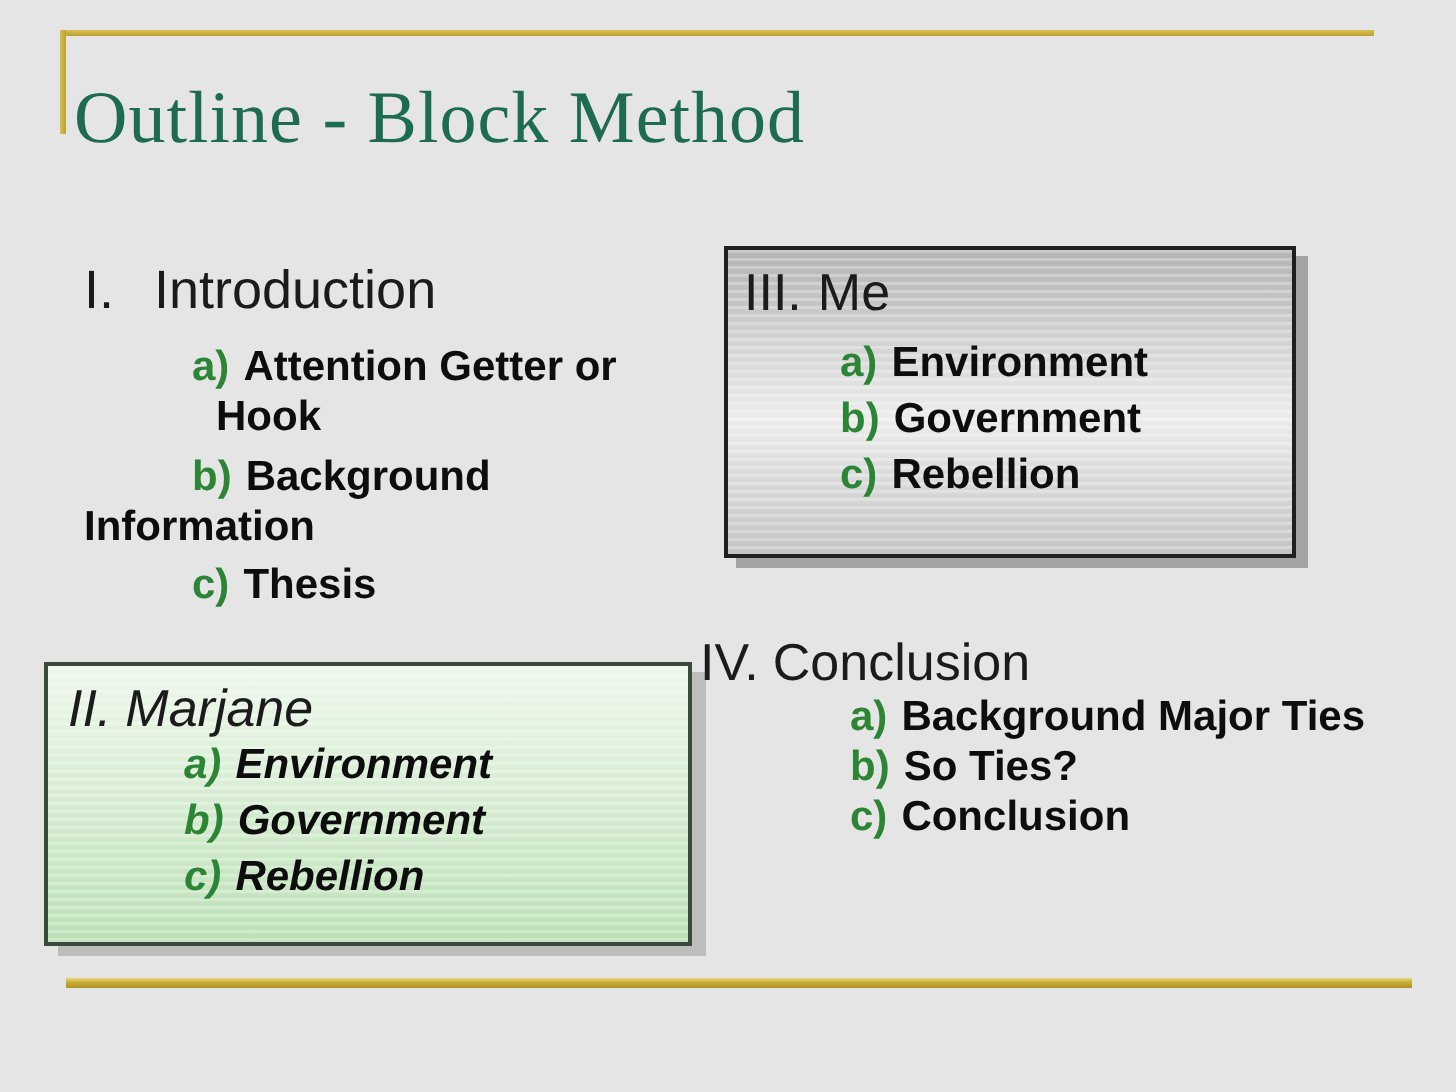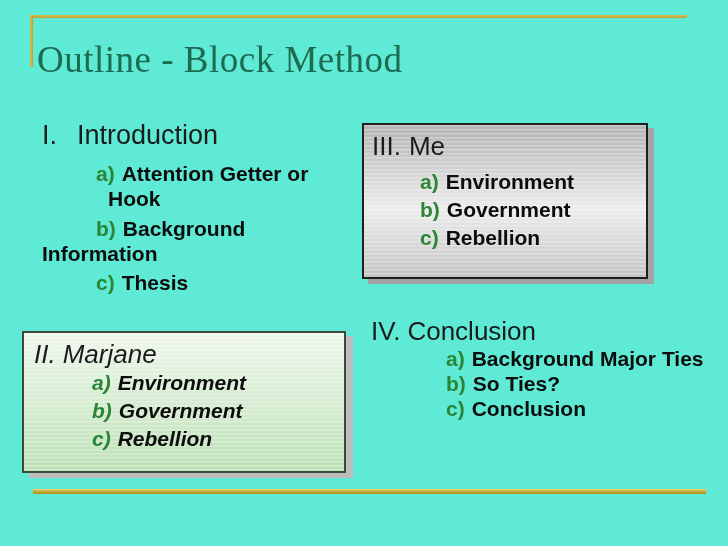--- a/index.html
+++ b/index.html
@@ -1,19 +1,19 @@
 <!DOCTYPE html>
 <html><head>
 <meta charset="utf-8">
 <style>
   html,body{margin:0;padding:0;background:#ffffff;}
   .slide{
     position:relative;
     width:728px;height:546px;
-    background:#5eead4;
+    background:#e5e5e5;
     font-family:"Liberation Sans",sans-serif;
     overflow:hidden;
   }
   
   .rule-top{position:absolute;left:30px;top:15px;width:657px;height:3px;
     background:linear-gradient(180deg,#d8c055 0%,#bda02c 100%);}
   .rule-left{position:absolute;left:30px;top:15px;width:3px;height:52px;
     background:linear-gradient(90deg,#d8c055 0%,#bda02c 100%);}
   .rule-bottom{position:absolute;left:33px;top:489px;width:673px;height:5px;
     background:linear-gradient(180deg,#ecd97d 0%,#c8ab35 45%,#ab9126 100%);}
@@ -24,21 +24,21 @@
     font-size:37px;font-weight:400;color:#1d6b51;
     letter-spacing:0.5px;white-space:nowrap;
   }
   
   .hrow{font-size:26px;font-weight:400;color:#1b1b1b;line-height:30px;white-space:nowrap;}
   .hrow .num{display:inline-block;}
   
   .oline{font-size:21px;font-weight:bold;color:#0d0d0d;line-height:25px;white-space:nowrap;}
   .marker{color:#2b8535;font-weight:bold;margin-right:7px;}
   
-  .sec-intro{position:absolute;left:42px;top:120px;}
+  .sec-intro{position:absolute;left:42px;top:130px;}
   .sec-intro .hrow{font-size:27px;}
   .sec-intro .num{width:35px;}
   .sec-intro .items{margin-top:11px;}
   
   .box{position:absolute;box-sizing:border-box;}
   .box-green{
     left:22px;top:331px;width:324px;height:142px;
     border:2px solid #3a4a3a;
     background-image:
       repeating-linear-gradient(180deg,rgba(255,255,255,0.30) 0px,rgba(255,255,255,0.30) 1px,rgba(255,255,255,0) 2px,rgba(255,255,255,0) 4px),
@@ -53,21 +53,21 @@
     background-image:
       repeating-linear-gradient(180deg,rgba(255,255,255,0.30) 0px,rgba(255,255,255,0.30) 1px,rgba(255,255,255,0) 2px,rgba(255,255,255,0) 4px),
       linear-gradient(180deg,#b3b3b3 0%,#ececec 55%,#c4c4c4 100%);
     box-shadow:6px 5px 0 #a3a3a3;
     padding:6px 0 0 8px;
   }
   .box .oline{line-height:28px;}
   .box-green .items{margin-left:58px;}
   .box-gray .items{margin-left:48px;margin-top:7px;}
   
-  .sec-concl{position:absolute;left:371px;top:316px;}
+  .sec-concl{position:absolute;left:350px;top:316px;}
   .sec-concl .items{margin-left:75px;}
 </style>
 </head>
 <body>
 
 <div class="slide">
 
   <div class="rule-top"></div>
   <div class="rule-left"></div>
   <div class="rule-bottom"></div>

